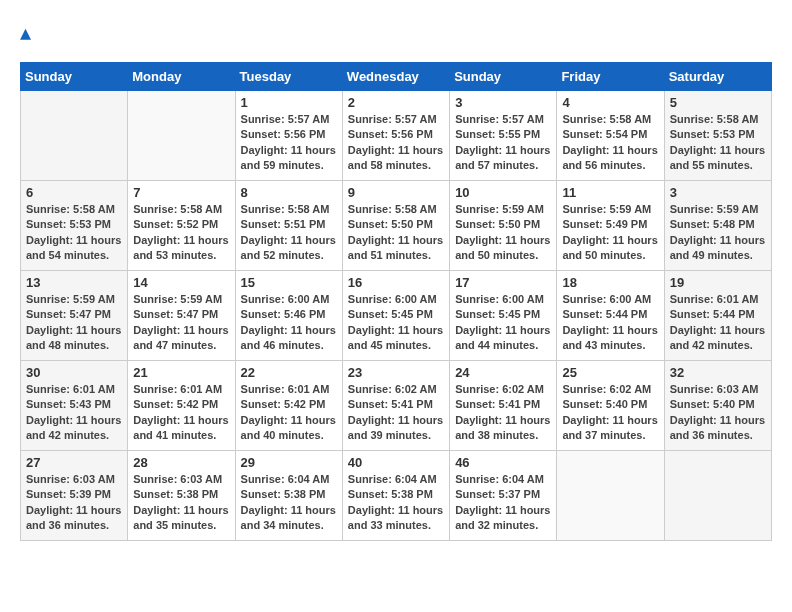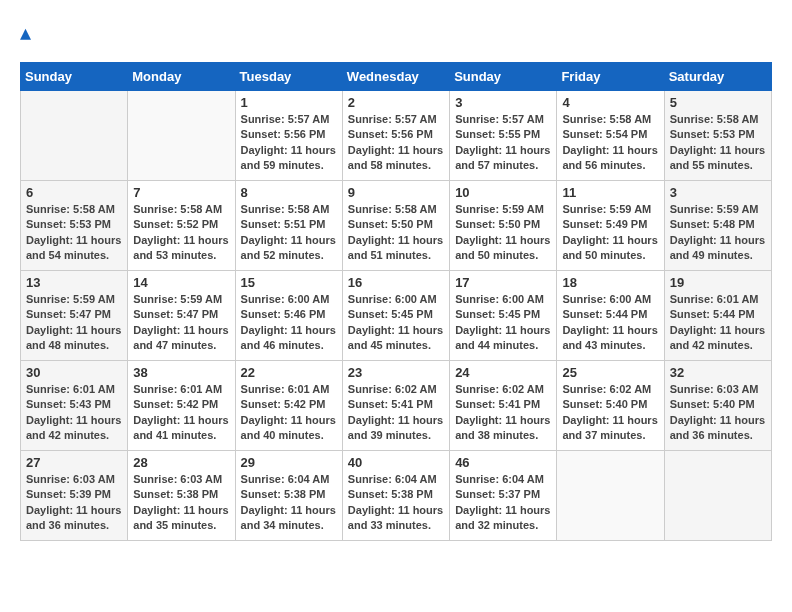--- a/index.html
+++ b/index.html
@@ -240,21 +240,21 @@
         </td>
       </tr>
       <tr>
         <td>
           <span class="day-num">30</span>
           <div class="day-info" style="white-space: pre-line;">Sunrise: 6:01 AM
 Sunset: 5:43 PM
 Daylight: 11 hours and 42 minutes.</div>
         </td>
         <td>
-          <span class="day-num">38</span>
+          <span class="day-num">21</span>
           <div class="day-info" style="white-space: pre-line;">Sunrise: 6:01 AM
 Sunset: 5:42 PM
 Daylight: 11 hours and 41 minutes.</div>
         </td>
         <td>
           <span class="day-num">22</span>
           <div class="day-info" style="white-space: pre-line;">Sunrise: 6:01 AM
 Sunset: 5:42 PM
 Daylight: 11 hours and 40 minutes.</div>
         </td>

